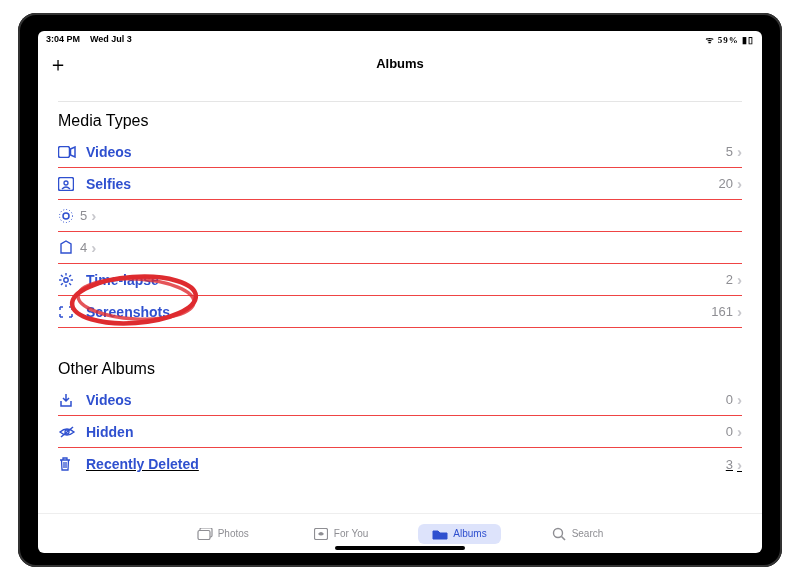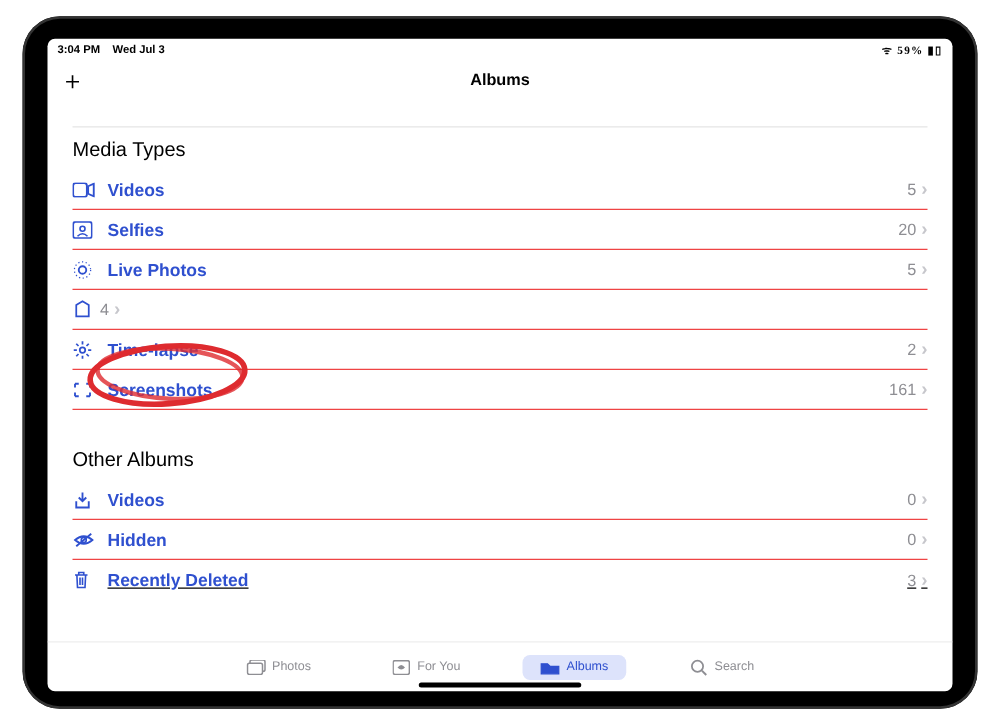--- a/index.html
+++ b/index.html
@@ -10,21 +10,21 @@
     display: flex;
     align-items: center;
     justify-content: center;
     height: 580px;
     width: 800px;
   }
   .device {
     width: 764px;
     height: 554px;
     background: #000;
-    border-radius: 30px;
+    border-radius: 18px;
     padding: 4px;
     box-shadow: inset 0 0 0 2px #333;
   }
   .bezel {
     width: 100%;
     height: 100%;
     background: #000;
     border-radius: 30px;
     padding: 14px 16px 10px 16px;
   }
@@ -221,21 +221,20 @@
           <span class="row-chev">›</span>
         </div>
 
         <div class="row">
           <span class="row-icon">
             <svg width="16" height="16">
                 <circle cx="8" cy="8" r="3" fill="none" stroke="#2f50cf" stroke-width="1.5"></circle>
                 <circle cx="8" cy="8" r="6.5" fill="none" stroke="#2f50cf" stroke-width="1" stroke-dasharray="1 2"></circle>
               </svg>
           </span>
-          <span class="row-label">Live Photos</span>
           <span class="row-count">5</span>
           <span class="row-chev">›</span>
         </div>
 
         <div class="row">
           <span class="row-icon">
             <svg width="16" height="16">
                 <path d="M3 4 L3 13 L13 13 L13 4 L8 1 Z" fill="none" stroke="#2f50cf" stroke-width="1.4"></path>
               </svg>
           </span>

